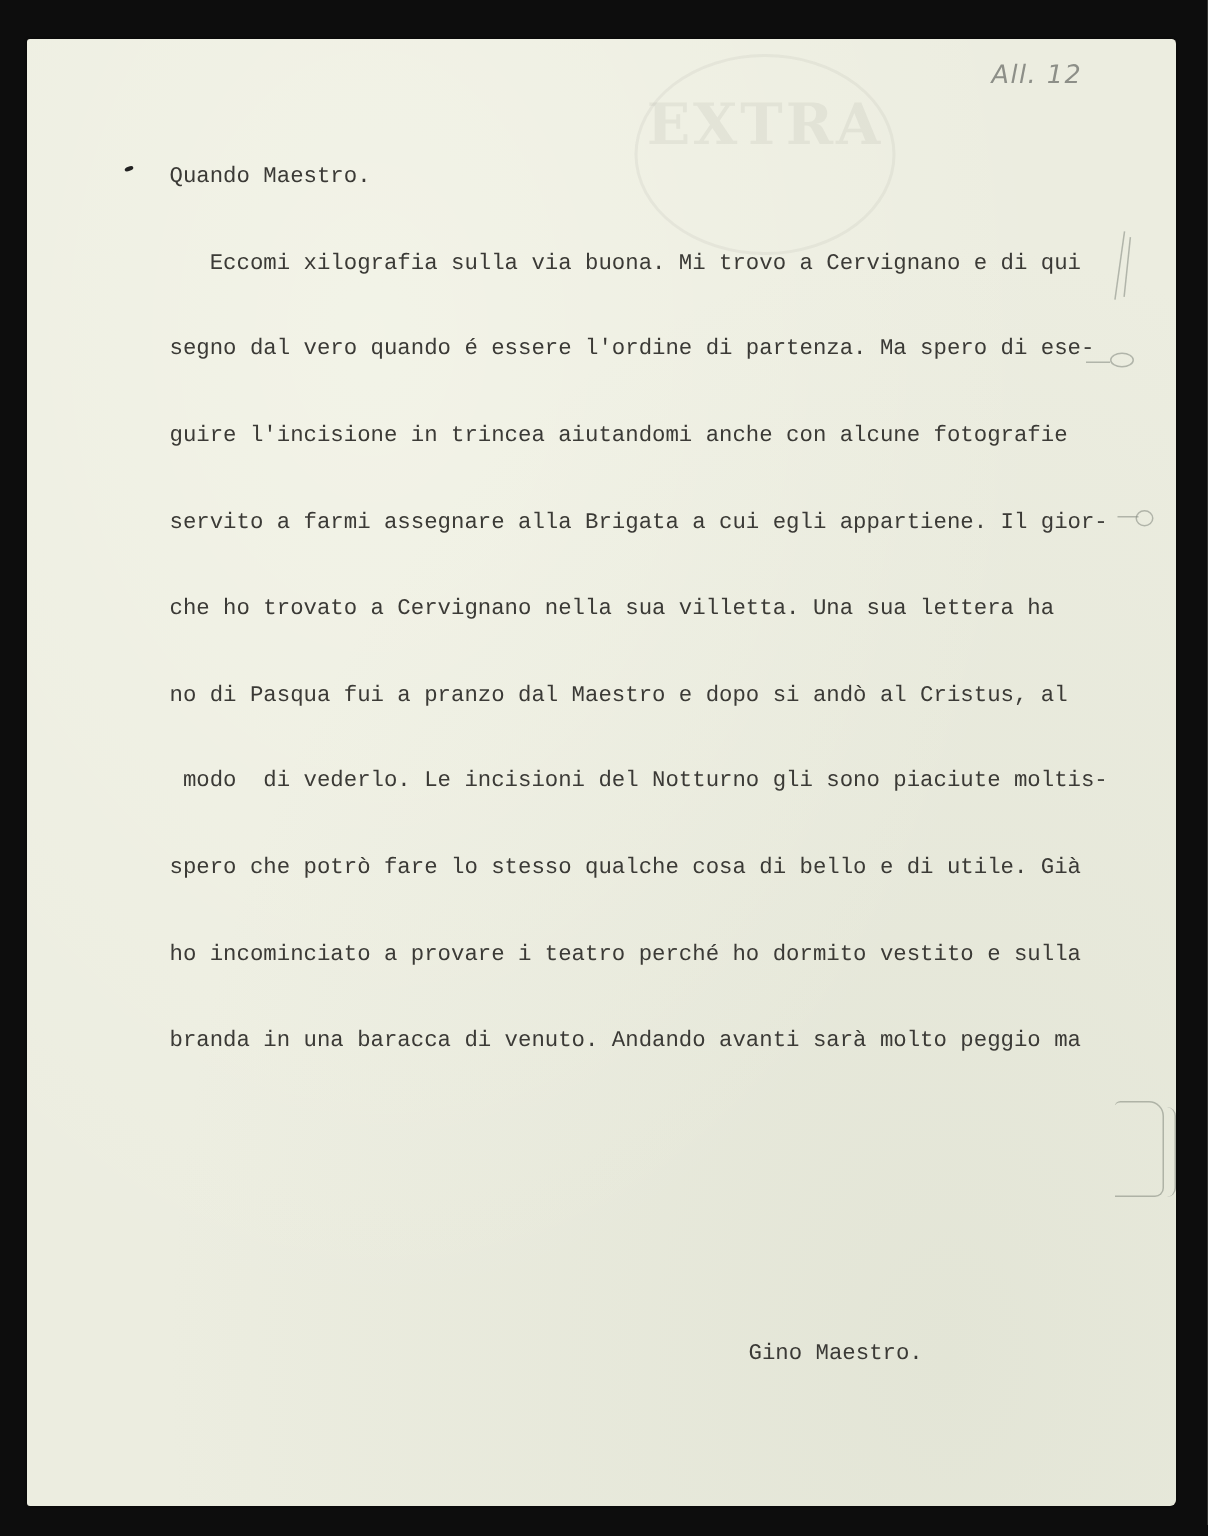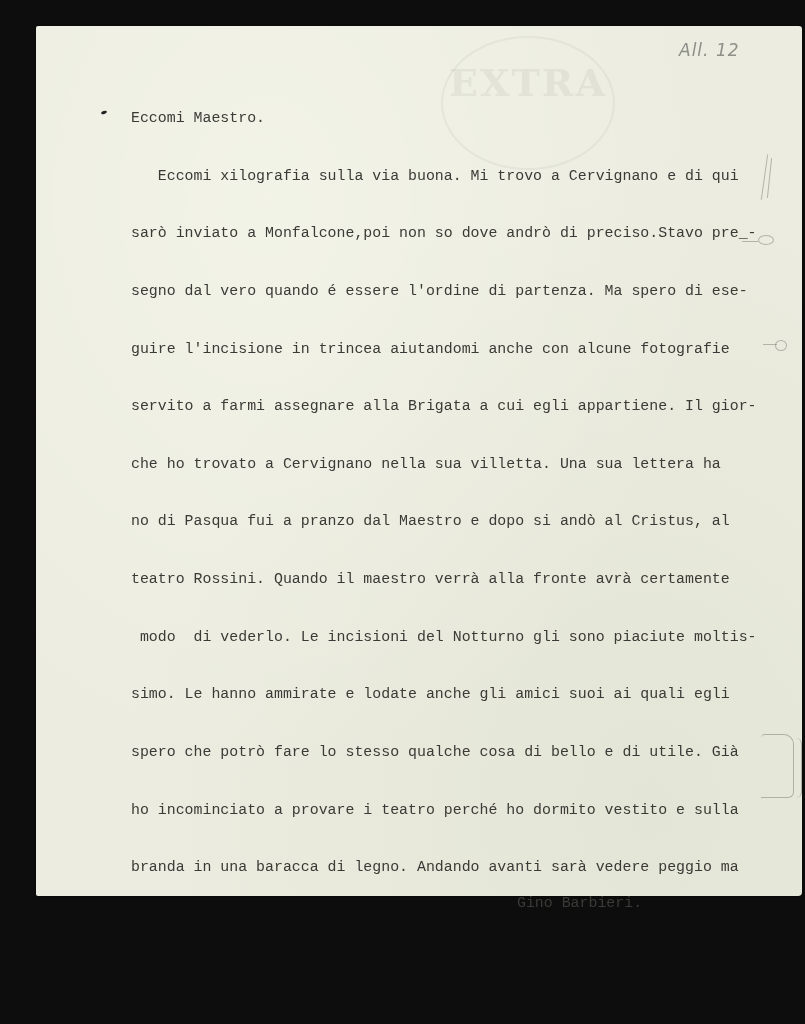--- a/index.html
+++ b/index.html
@@ -11,24 +11,24 @@
     overflow: hidden;
   }
   .scan {
     position: relative;
     width: 805px;
     height: 1024px;
     background: #0d0d0d;
   }
   .paper {
     position: absolute;
-    left: 36px;
+    left: 18px;
     top: 26px;
     width: 766px;
-    height: 870px;
+    height: 978px;
     background: #ecede0;
     background-image:
       radial-gradient(ellipse at 30% 20%, rgba(255,255,245,0.35) 0%, rgba(255,255,245,0) 60%),
       radial-gradient(ellipse at 80% 90%, rgba(200,205,185,0.25) 0%, rgba(200,205,185,0) 60%);
     border-radius: 2px 3px 4px 2px;
     box-shadow: 0 0 2px rgba(0,0,0,0.6);
   }
   .watermark {
     position: absolute;
     left: 405px;
@@ -109,53 +109,50 @@
 </head>
 <body>
 
 <div class="scan">
   <div class="paper">
     <div class="watermark">EXTRA</div>
     <div class="archive-note">All. 12</div>
     <div class="speck"></div>
 
     <div class="text">
-      <div class="line">Eccomi Maestro.</div>
+      <div class="line">Quando Maestro.</div>
       <div class="line">   Eccomi xilografia sulla via buona. Mi trovo a Cervignano e di qui</div>
-      <div class="line">sarò inviato a Monfalcone,poi non so dove andrò di preciso.Stavo pre_-</div>
       <div class="line">segno dal vero quando é essere l'ordine di partenza. Ma spero di ese-</div>
       <div class="line">guire l'incisione in trincea aiutandomi anche con alcune fotografie</div>
       <div class="line">servito a farmi assegnare alla Brigata a cui egli appartiene. Il gior-</div>
       <div class="line">che ho trovato a Cervignano nella sua villetta. Una sua lettera ha</div>
       <div class="line">no di Pasqua fui a pranzo dal Maestro e dopo si andò al Cristus, al</div>
-      <div class="line">teatro Rossini. Quando il maestro verrà alla fronte avrà certamente</div>
       <div class="line"> modo  di vederlo. Le incisioni del Notturno gli sono piaciute moltis-</div>
-      <div class="line">simo. Le hanno ammirate e lodate anche gli amici suoi ai quali egli</div>
       <div class="line">spero che potrò fare lo stesso qualche cosa di bello e di utile. Già</div>
       <div class="line">ho incominciato a provare i teatro perché ho dormito vestito e sulla</div>
-      <div class="line">branda in una baracca di legno. Andando avanti sarà vedere peggio ma</div>
+      <div class="line">branda in una baracca di venuto. Andando avanti sarà molto peggio ma</div>
       
       
       
       
       
       
       
       
       
       
       
       
       
       
       
       
     </div>
 
-    <div class="signature">Gino Barbieri.</div>
+    <div class="signature">Gino Maestro.</div>
 
     <div class="margin-mark mark-1"></div>
     <div class="margin-mark mark-2"></div>
     <div class="margin-mark mark-3"></div>
     <div class="margin-mark mark-3b"></div>
     <div class="margin-mark mark-4"></div>
     <div class="margin-mark mark-4b"></div>
     <div class="margin-mark mark-5"></div>
     <div class="margin-mark mark-6"></div>
   </div>

